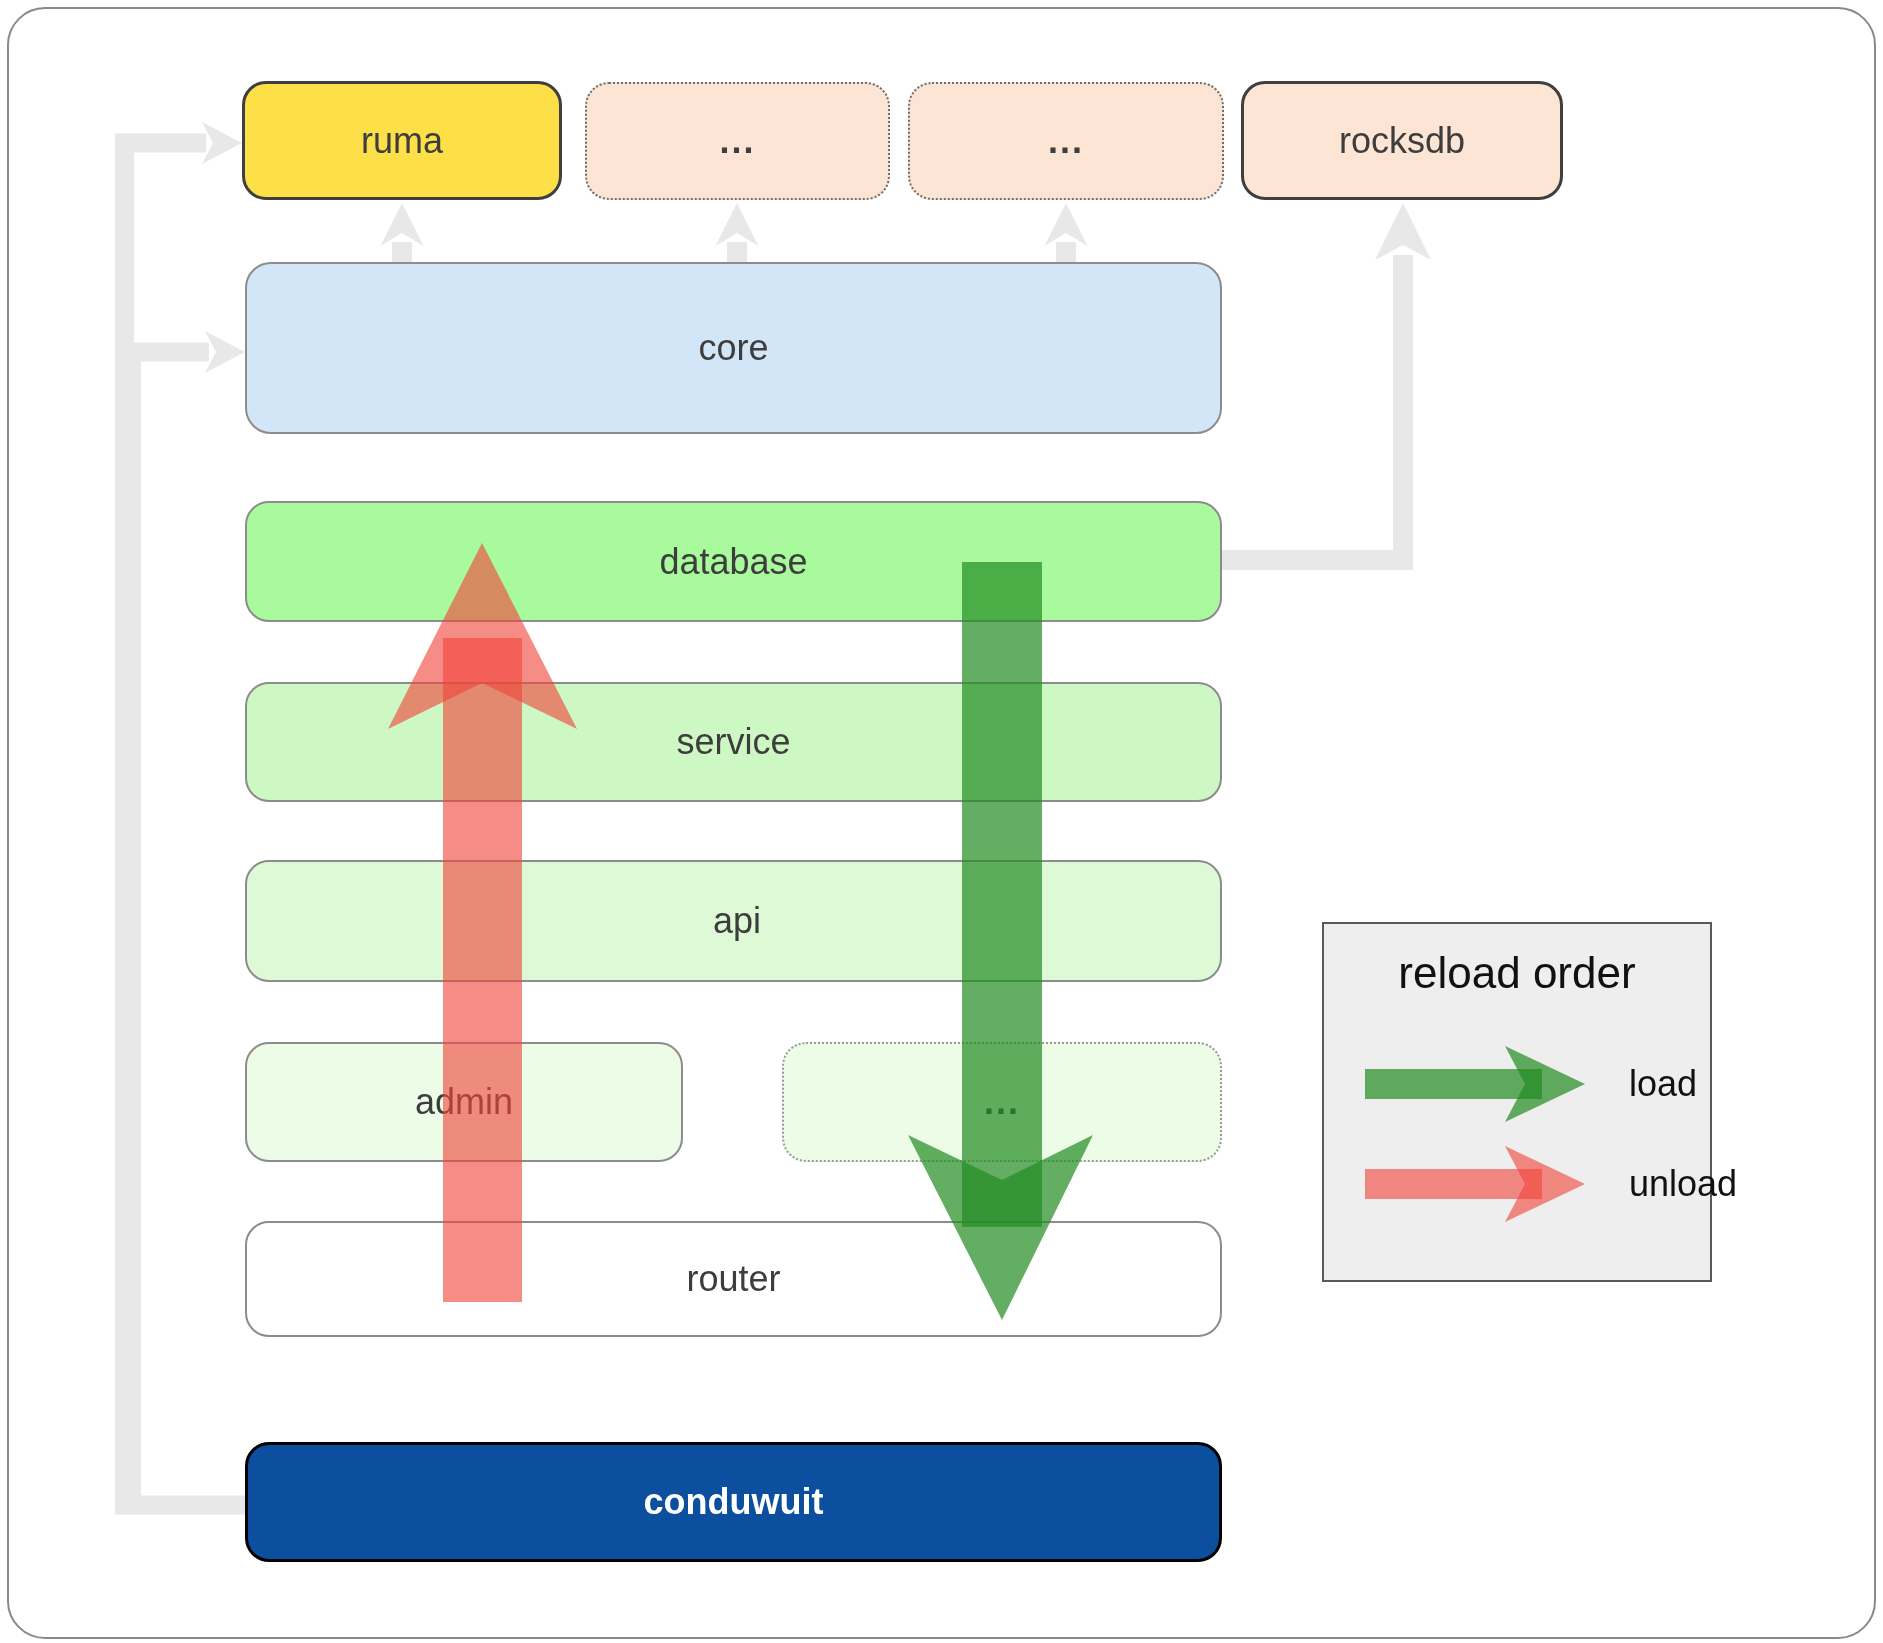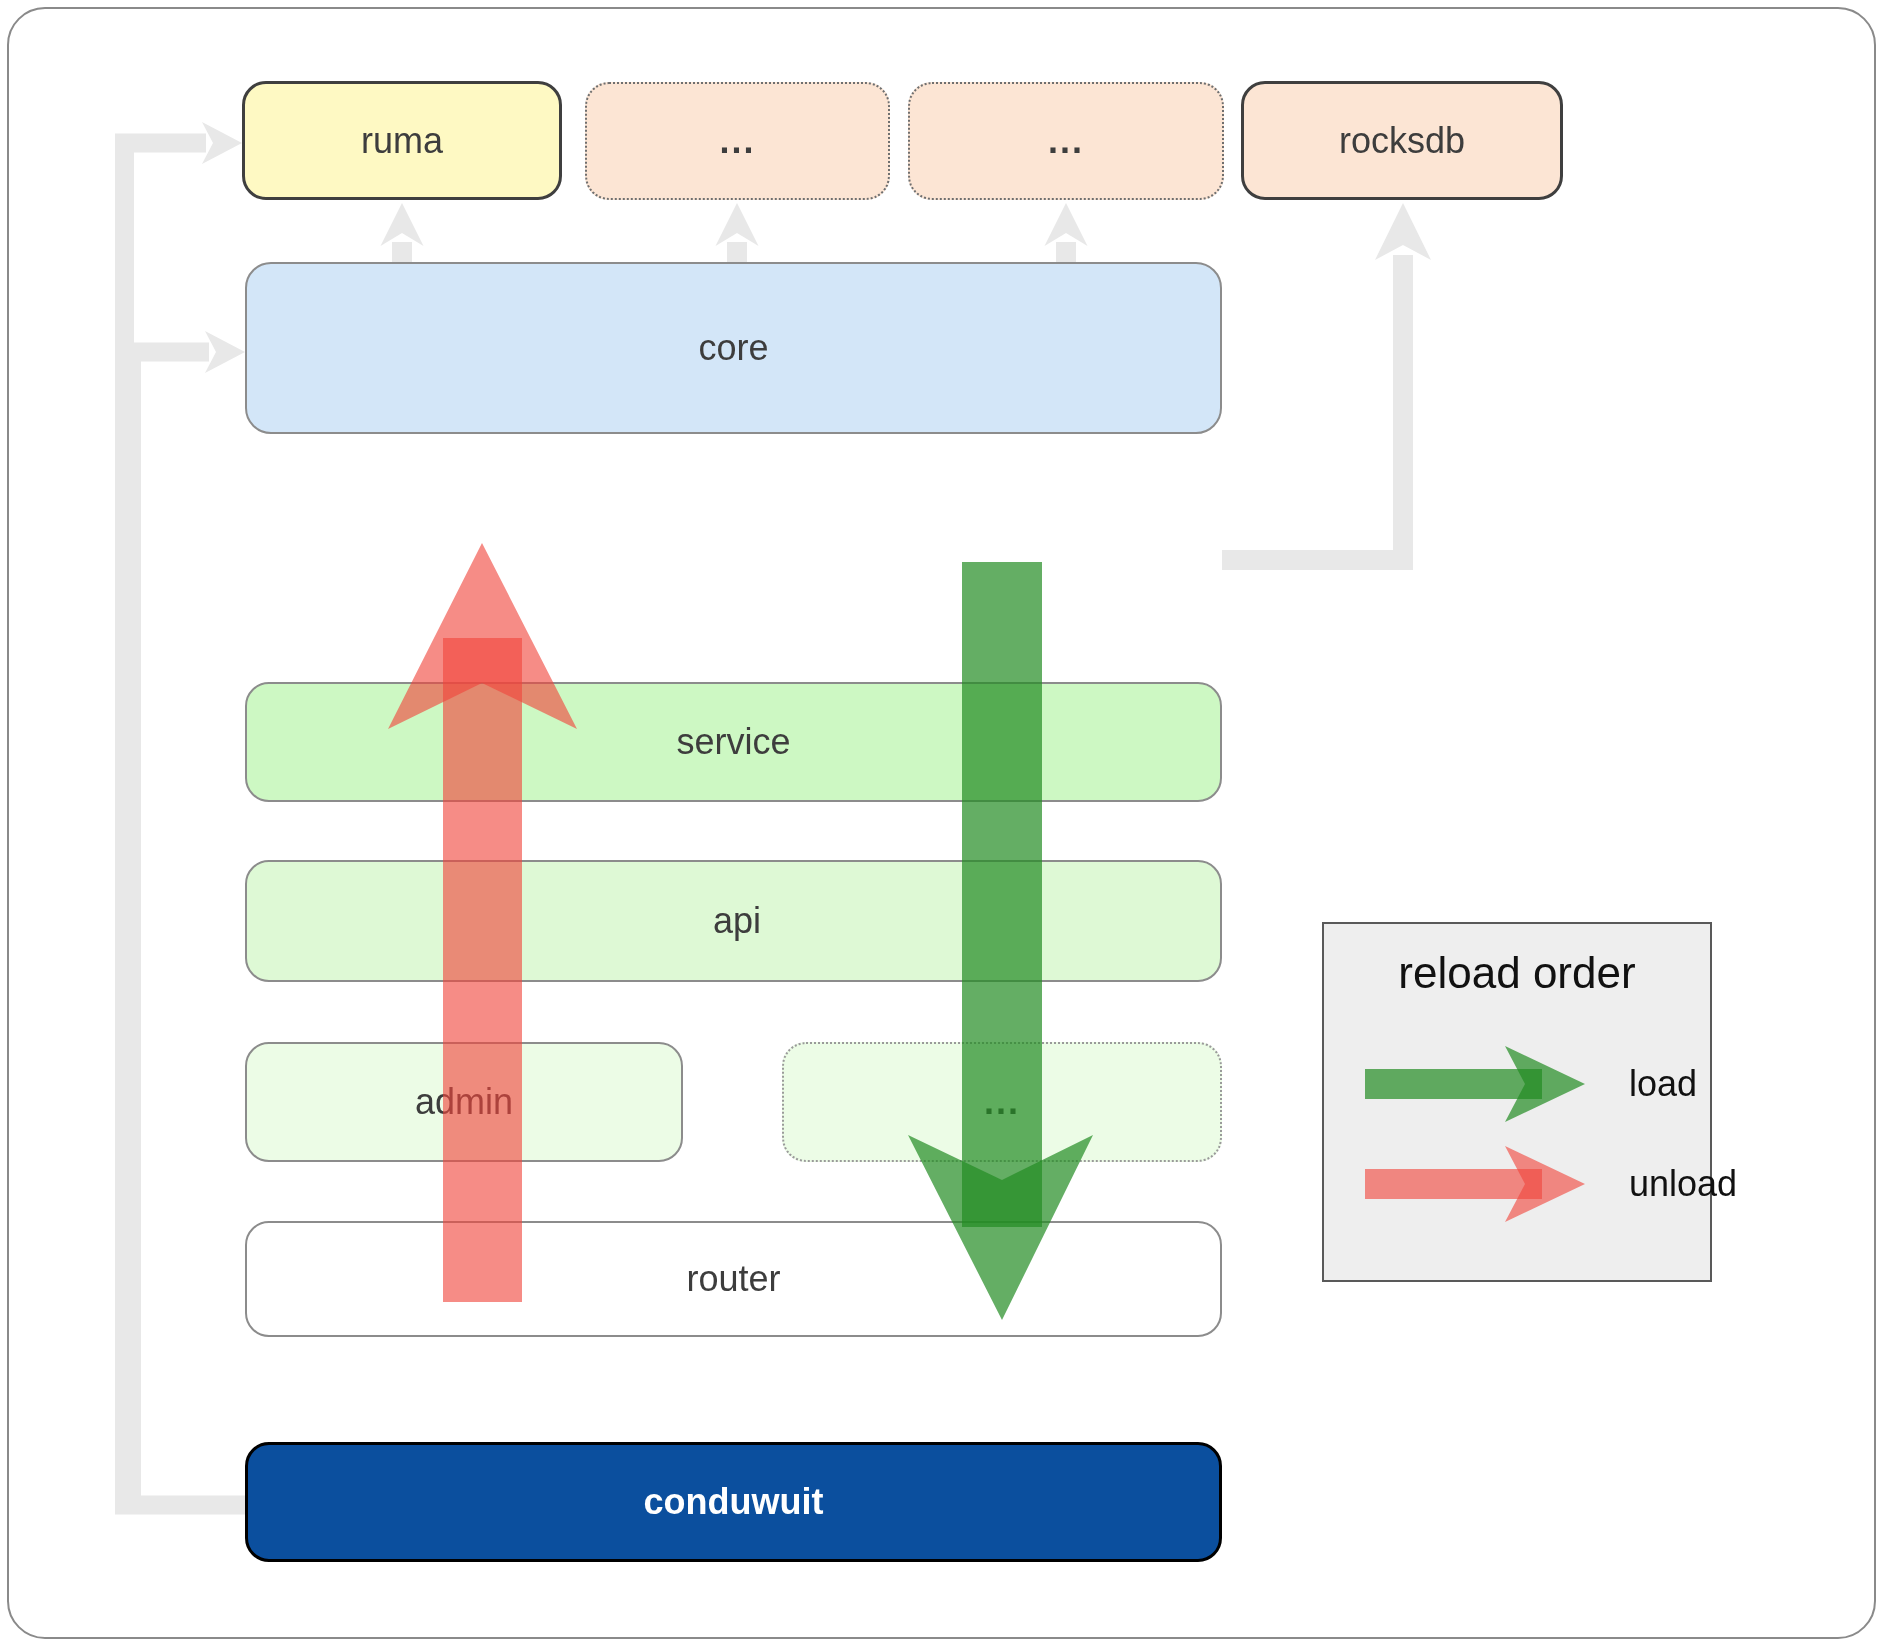--- a/index.html
+++ b/index.html
@@ -69,37 +69,40 @@
     <path d="M 737 262 L 737 242" fill="none" stroke-width="20" stroke="#e8e8e8"></path>
     <polygon points="737,203 715.5,246 737,233 758.5,246" fill="#e8e8e8"></polygon>
 
     <path d="M 1066 262 L 1066 242" fill="none" stroke-width="20" stroke="#e8e8e8"></path>
     <polygon points="1066,203 1044.5,246 1066,233 1087.5,246" fill="#e8e8e8"></polygon>
 
     <path d="M 1222 560 L 1403 560 L 1403 255" fill="none" stroke-width="20" stroke="#e8e8e8"></path>
     <polygon points="1403,203 1375,260 1403,245 1431,260" fill="#e8e8e8"></polygon>
   </svg>
 
-  <div class="node solid-dark" style="left: 242px; top: 81px; width: 320px; height: 119px; background-color: #fef9c3;">
+  <div class="node solid-dark" style="left: 242px; top: 81px; width: 320px; height: 119px; background-color: #fde047;">
     <span>ruma</span>
   </div>
   <div class="node dotted dots" style="left: 585px; top: 82px; width: 305px; height: 118px; background-color: rgb(252, 229, 212);">
     <span>...</span>
   </div>
   <div class="node dotted dots" style="left: 908px; top: 82px; width: 316px; height: 118px; background-color: rgb(252, 229, 212);">
     <span>...</span>
   </div>
   <div class="node solid-dark" style="left: 1241px; top: 81px; width: 322px; height: 119px; background-color: rgb(252, 229, 212);">
     <span>rocksdb</span>
   </div>
 
   <div class="node solid-gray" style="left: 245px; top: 262px; width: 977px; height: 172px; background-color: rgb(211, 230, 248); border-radius: 26px;">
     <span>core</span>
   </div>
 
+  <div class="node solid-gray" style="left: 245px; top: 501px; width: 977px; height: 121px; background-color: rgb(168, 250, 156);">
+    <span>database</span>
+  </div>
 
   <div class="node solid-gray" style="left: 245px; top: 682px; width: 977px; height: 120px; background-color: rgb(205, 248, 195);">
     <span>service</span>
   </div>
 
   <div class="node solid-gray" style="left: 245px; top: 860px; width: 977px; height: 122px; background-color: rgb(222, 249, 213); padding-left: 7px;">
     <span>api</span>
   </div>
 
   <div class="node solid-gray" style="left: 245px; top: 1042px; width: 438px; height: 120px; background-color: rgb(236, 252, 230);">

